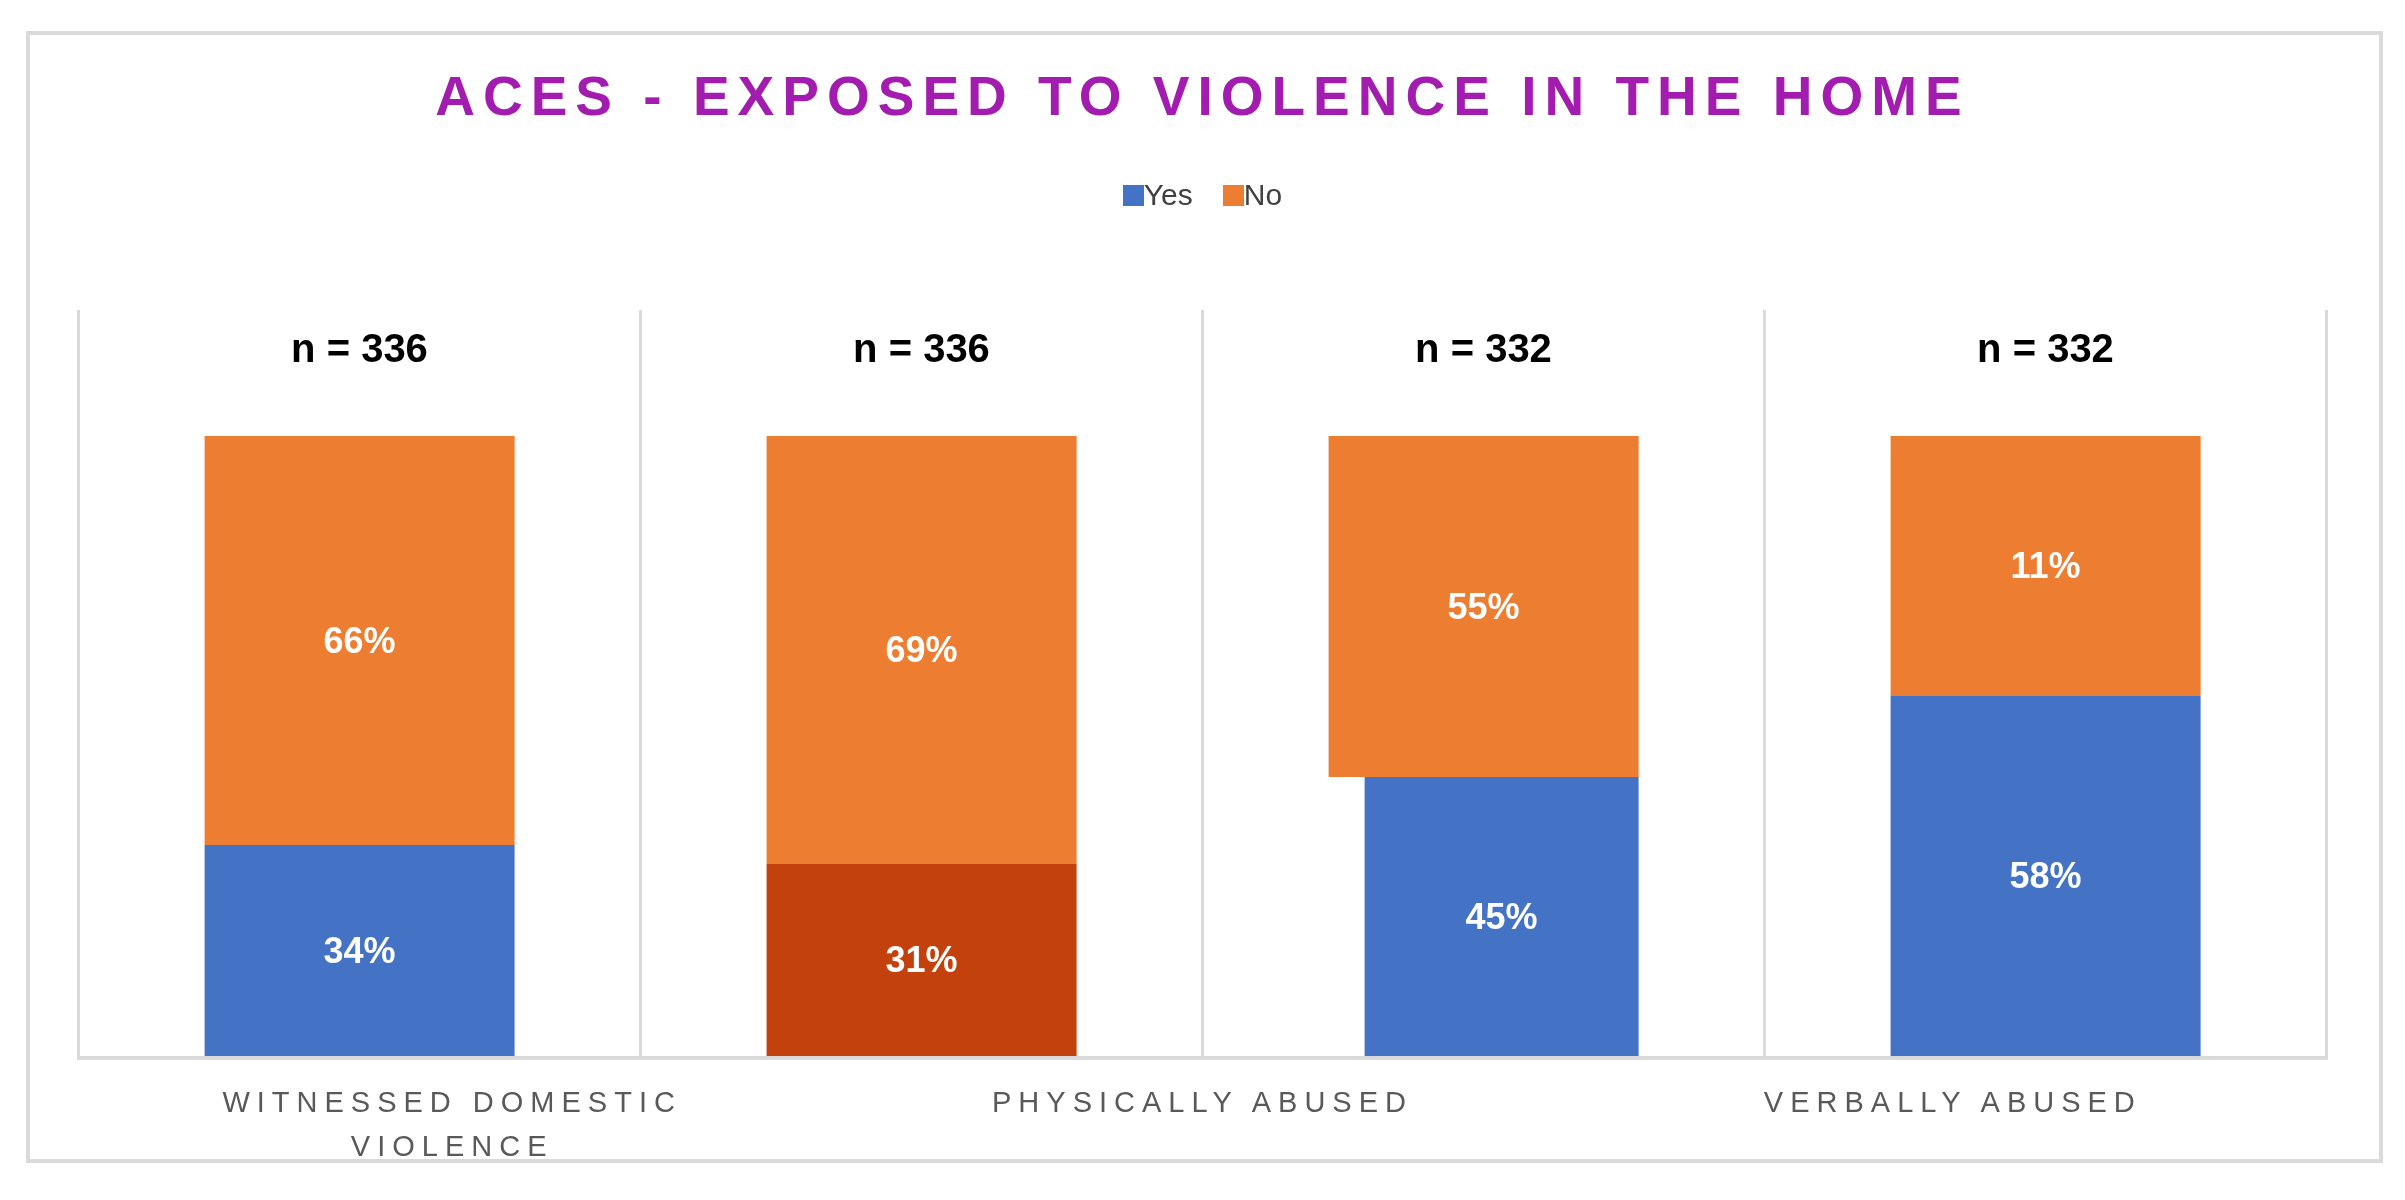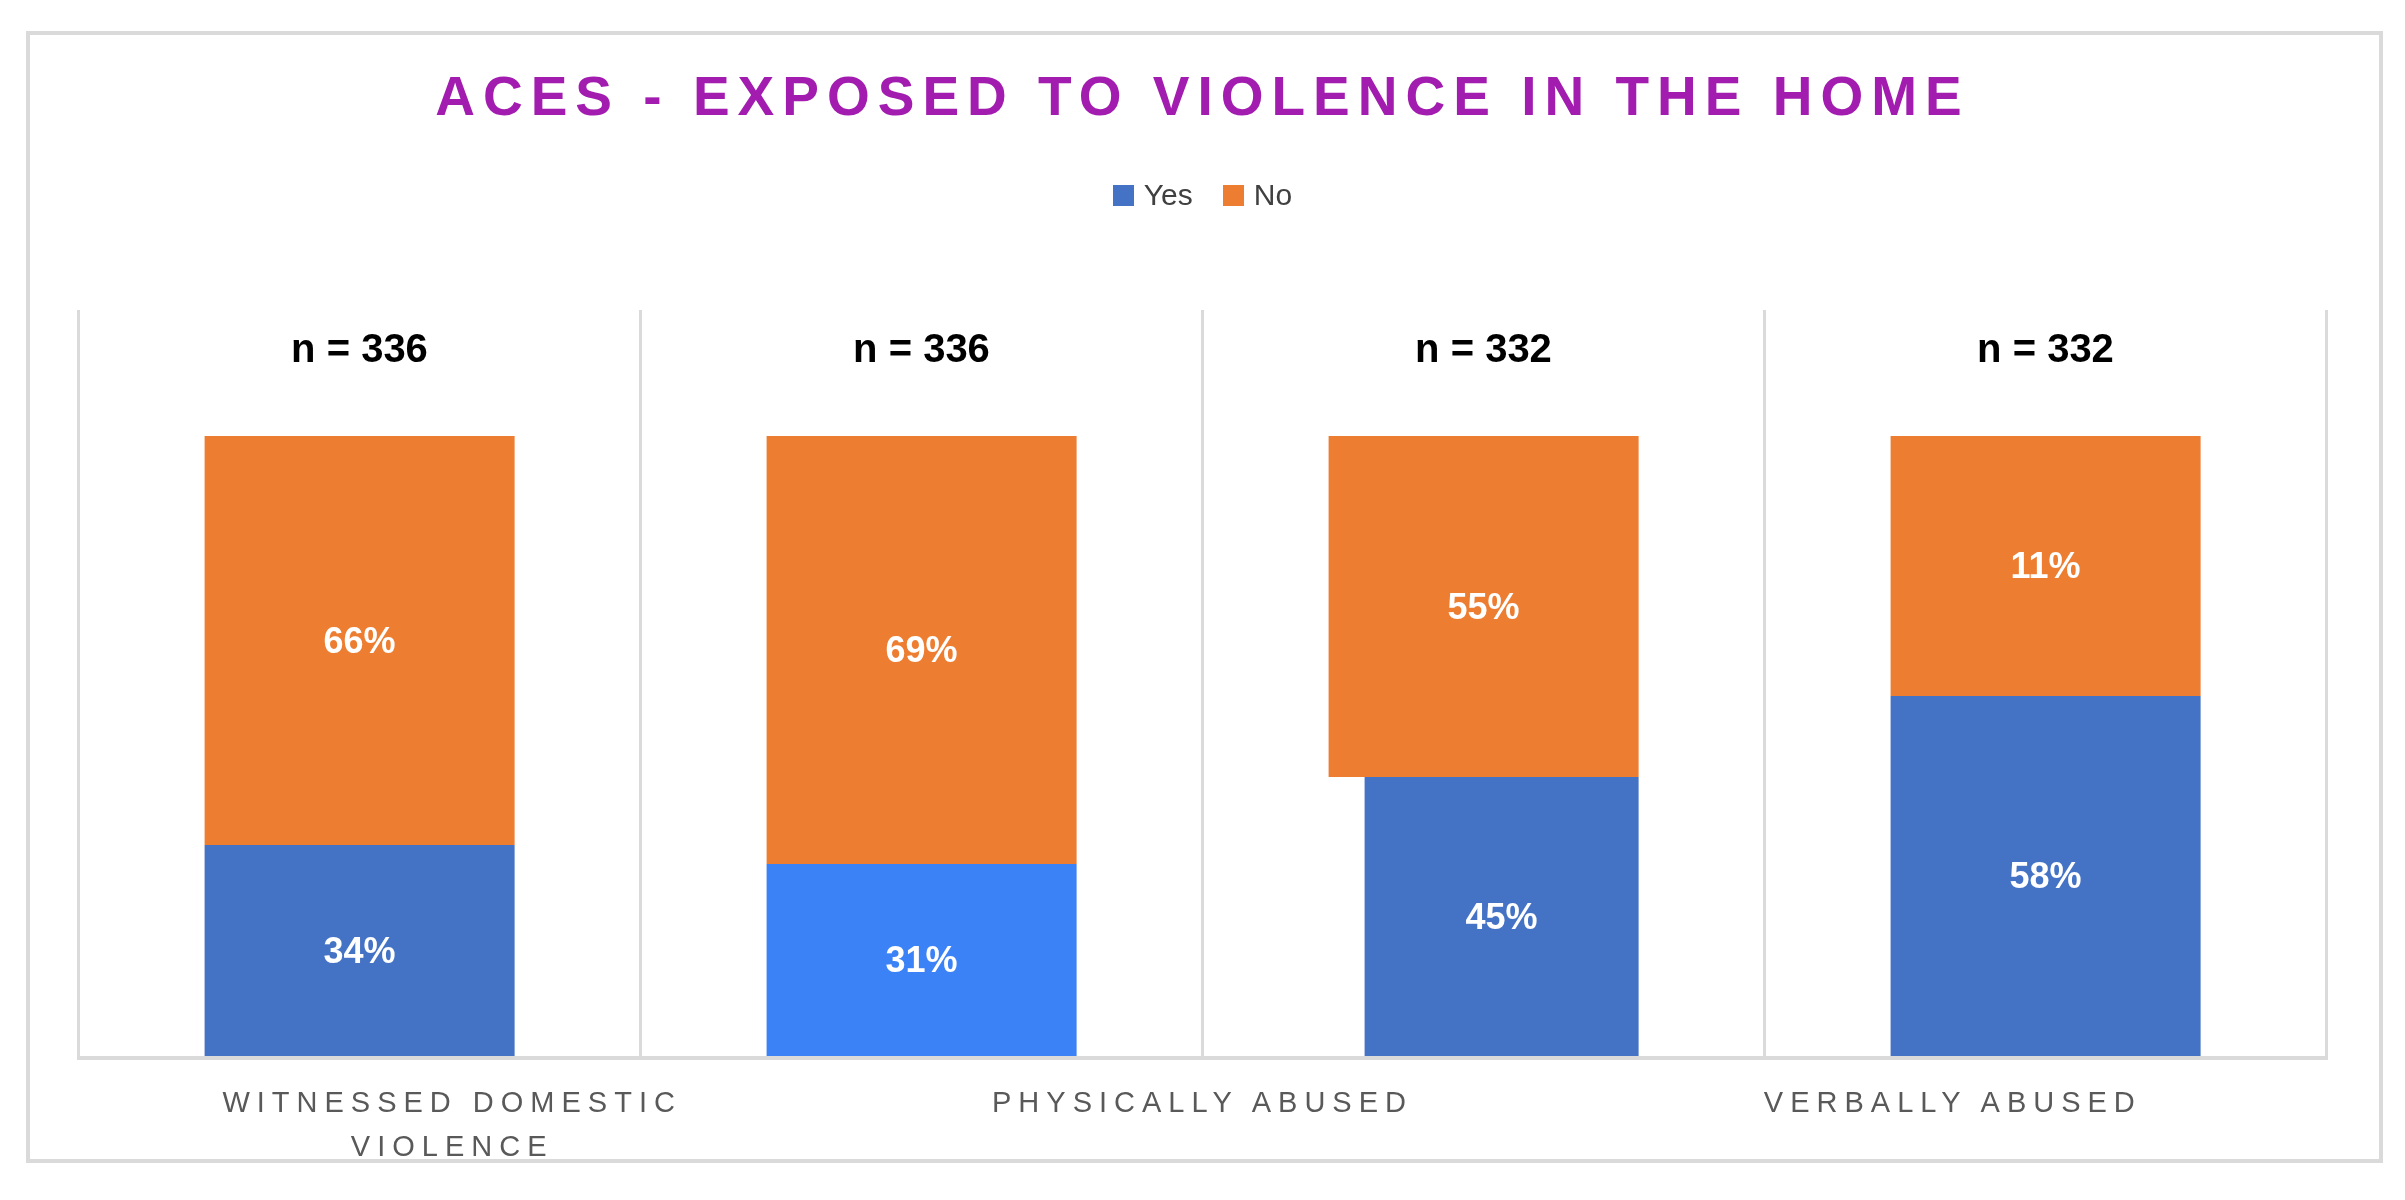--- a/index.html
+++ b/index.html
@@ -43,21 +43,20 @@
     right: 0;
     top: 178px;
     display: flex;
     justify-content: center;
     align-items: center;
     gap: 30px;
   }
   .legend-item {
     display: flex;
     align-items: center;
-    gap: 10px;
   }
   .legend-swatch {
     width: 21px;
     height: 21px;
     display: inline-block;
   }
   .legend-label {
     font-size: 30px;
     color: #404040;
   }
@@ -163,21 +162,21 @@
             <span class="segment-label">34%</span>
           </div>
         </div>
       </div>
       <div class="panel">
         <div class="sample-size">n = 336</div>
         <div class="bar">
           <div class="segment" style="height: 69%; background: rgb(237, 125, 49);">
             <span class="segment-label">69%</span>
           </div>
-          <div class="segment" style="height: 31%; background: #3b82f6;">
+          <div class="segment" style="height: 31%; background: #c2410c;">
             <span class="segment-label">31%</span>
           </div>
         </div>
       </div>
       <div class="panel">
         <div class="sample-size">n = 332</div>
         <div class="bar">
           <div class="segment" style="height: 55%; background: rgb(237, 125, 49);">
             <span class="segment-label">55%</span>
           </div>

